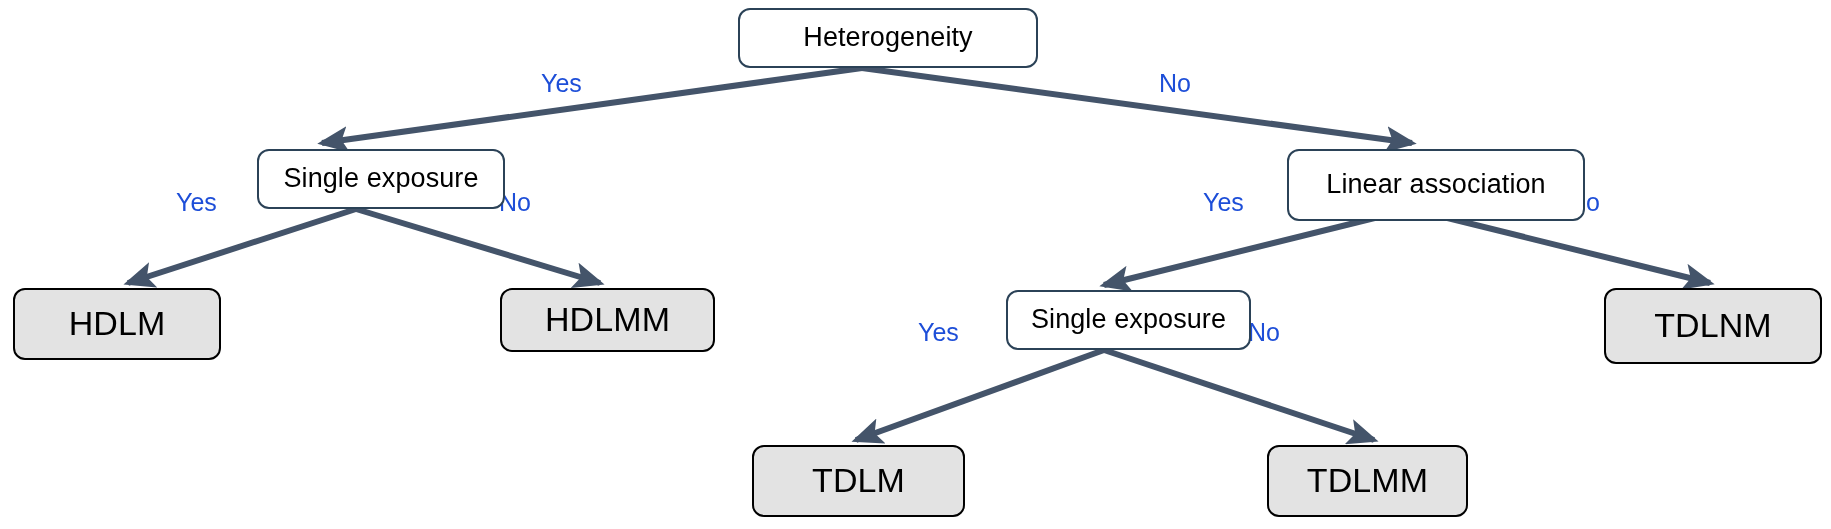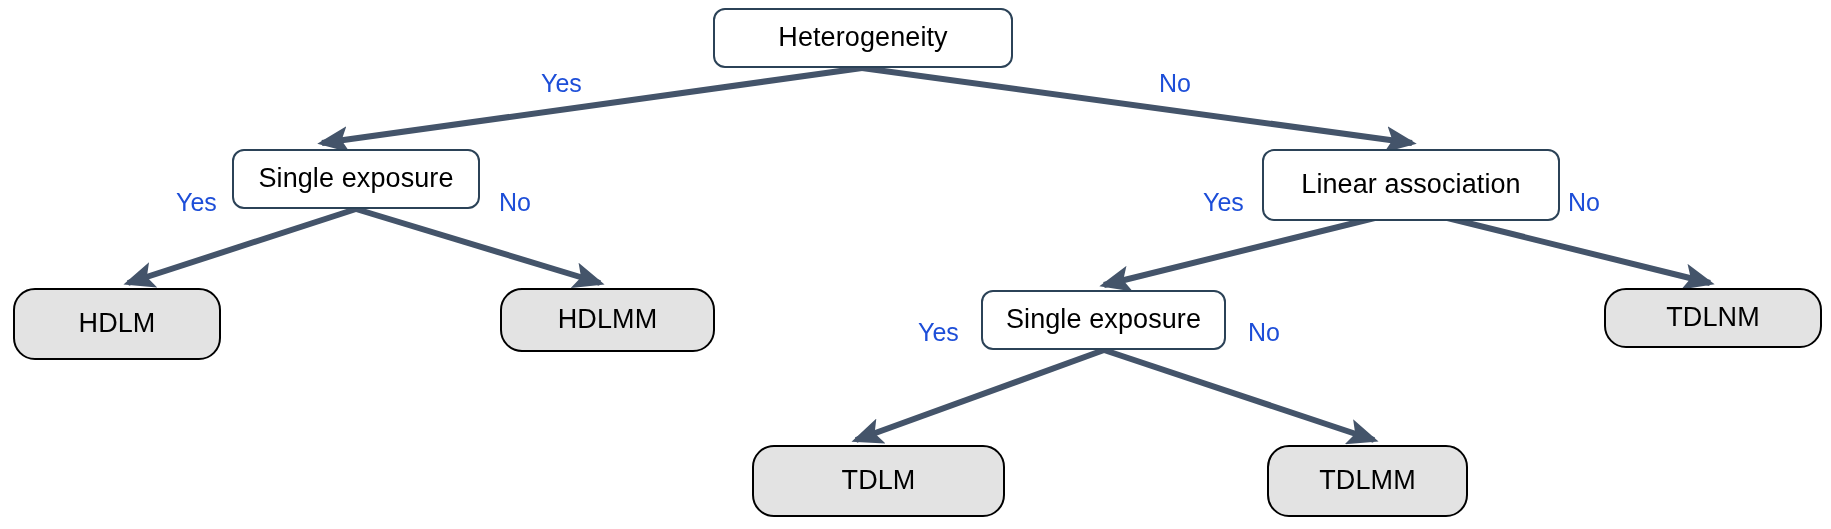--- a/index.html
+++ b/index.html
@@ -35,27 +35,28 @@
     justify-content: center;
     text-align: center;
     line-height: 1.1;
   }
   .node-decision {
     background: #ffffff;
     border: 2.2px solid #2b4257;
     border-radius: 12px;
     color: #000000;
     font-size: 27px;
+    margin-left: 25px;
   }
   .node-leaf {
     background: #e3e3e3;
     border: 2.4px solid #000000;
-    border-radius: 22px;
+    border-radius: 12px;
     color: #000000;
-    font-size: 27px;
+    font-size: 34px;
   }
   .node-label {
     display: block;
     white-space: nowrap;
     letter-spacing: 0.1px;
   }
   .edge-label {
     position: absolute;
     font-size: 25px;
     color: #1d4ed8;
@@ -108,24 +109,24 @@
       </div>
       <div class="node-box node-leaf" style="left: 13px; top: 288px; width: 208px; height: 72px;">
         <span class="node-label">HDLM</span>
       </div>
       <div class="node-box node-leaf" style="left: 500px; top: 288px; width: 215px; height: 64px;">
         <span class="node-label">HDLMM</span>
       </div>
       <div class="node-box node-decision" style="left: 981px; top: 290px; width: 245px; height: 60px;">
         <span class="node-label">Single exposure</span>
       </div>
-      <div class="node-box node-leaf" style="left: 1604px; top: 288px; width: 218px; height: 60px;">
+      <div class="node-box node-leaf" style="left: 1604px; top: 288px; width: 218px; height: 76px;">
         <span class="node-label">TDLNM</span>
       </div>
-      <div class="node-box node-leaf" style="left: 752px; top: 445px; width: 253px; height: 72px;">
+      <div class="node-box node-leaf" style="left: 752px; top: 445px; width: 213px; height: 72px;">
         <span class="node-label">TDLM</span>
       </div>
       <div class="node-box node-leaf" style="left: 1267px; top: 445px; width: 201px; height: 72px; align-items: center;">
         <span class="node-label">TDLMM</span>
       </div>
     </div>
 
 </div>
 
 </body></html>

